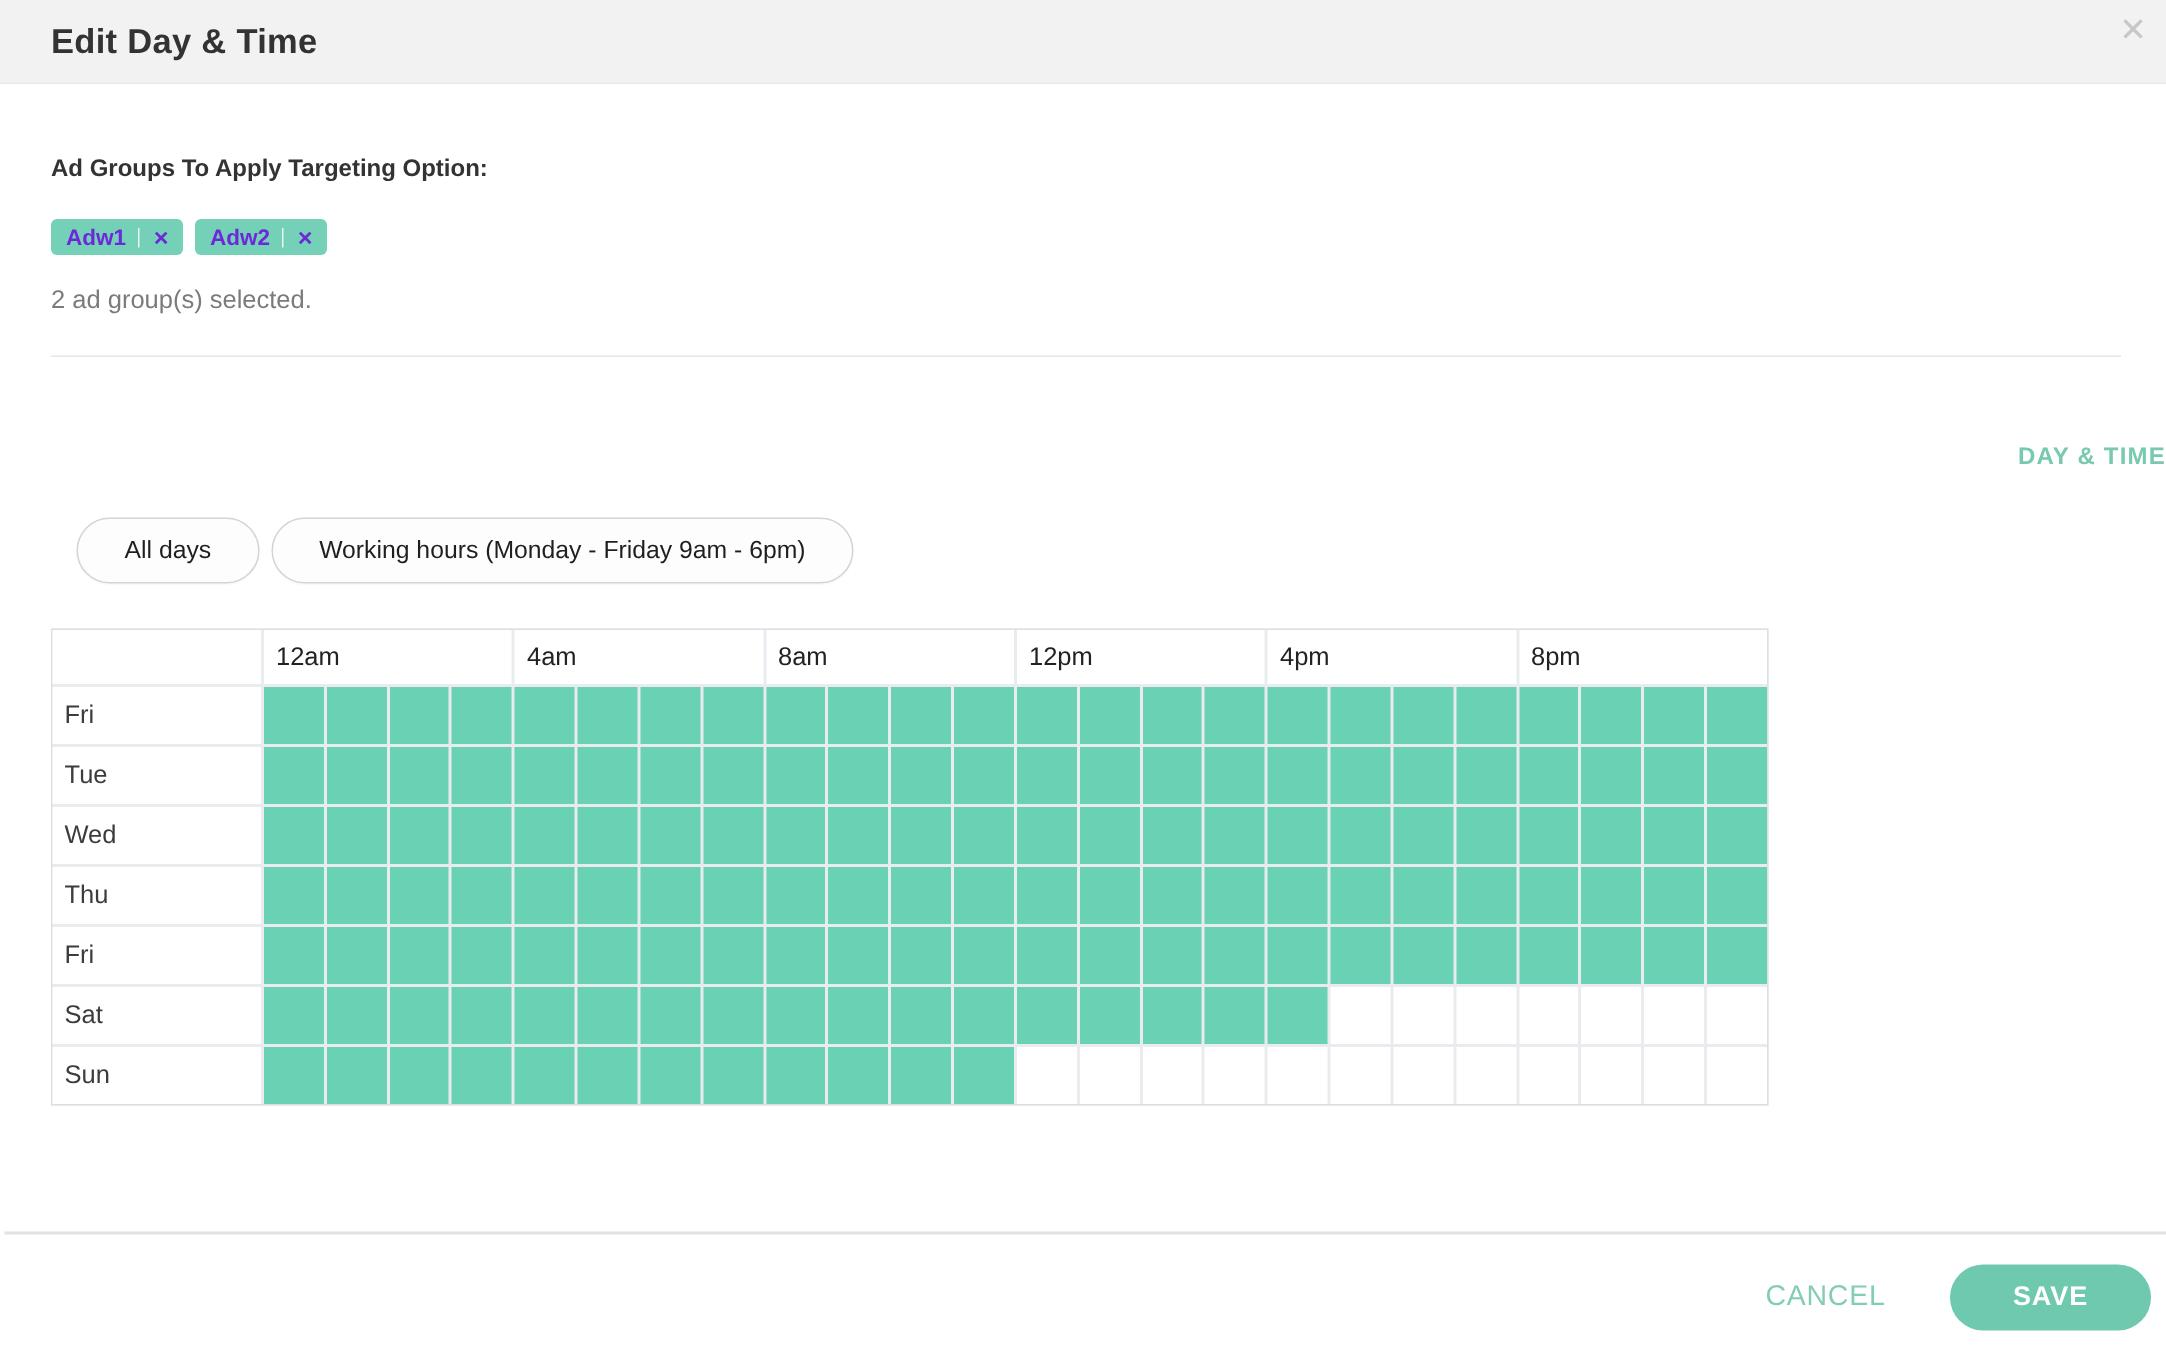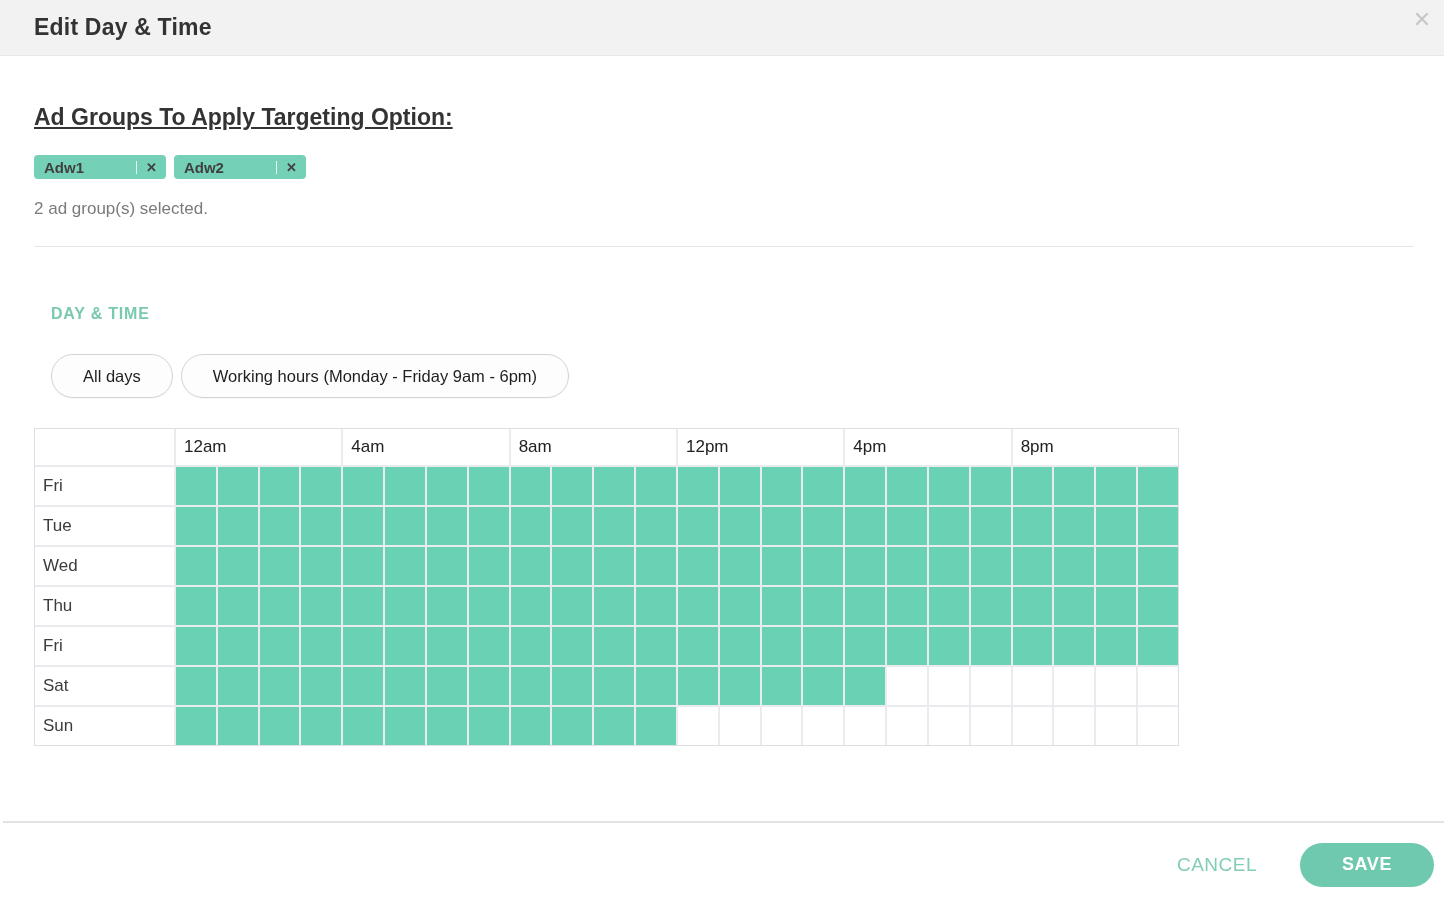--- a/index.html
+++ b/index.html
@@ -37,38 +37,36 @@
     color: #c7c7c7;
     font-size: 22px;
     line-height: 28px;
     cursor: pointer;
     font-weight: 400;
   }
 
   
   .adgroups { padding: 48px 34px 0 34px; }
   .adgroups-label {
-    font-size: 23px;
+    font-size: 16px;
     font-weight: bold;
     color: #333;
-    text-decoration: underline;
   }
   .tags-row { margin-top: 24px; display: flex; gap: 8px; }
   .tag {
     display: inline-flex;
     align-items: center;
     background: var(--tag-bg);
-    color: #404040;
+    color: #6d28d9;
     border-radius: 4px;
     height: 24px;
     padding: 0 9px 0 10px;
     font-size: 15px;
     font-weight: bold;
     cursor: default;
-    gap: 44px;
   }
   .tag .tag-x {
     margin-left: 8px;
     padding-left: 9px;
     border-left: 1px solid rgba(255,255,255,0.85);
     font-size: 13px;
     font-weight: bold;
     cursor: pointer;
     line-height: 1;
   }
@@ -83,20 +81,21 @@
     margin: 27px 30px 0 34px;
   }
 
   
   .daytime-heading {
     margin: 58px 0 0 51px;
     font-size: 16px;
     font-weight: bold;
     letter-spacing: 0.8px;
     color: var(--heading);
+    text-align: right;
   }
   .preset-row { margin: 31px 0 0 51px; display: flex; gap: 8px; }
   .preset-btn {
     height: 44px;
     border-radius: 22px;
     border: 1px solid #d4d4d4;
     background: #fdfdfd;
     box-shadow: 0 1px 1px rgba(0,0,0,0.03);
     font-family: "Liberation Sans", sans-serif;
     font-size: 16.5px;

